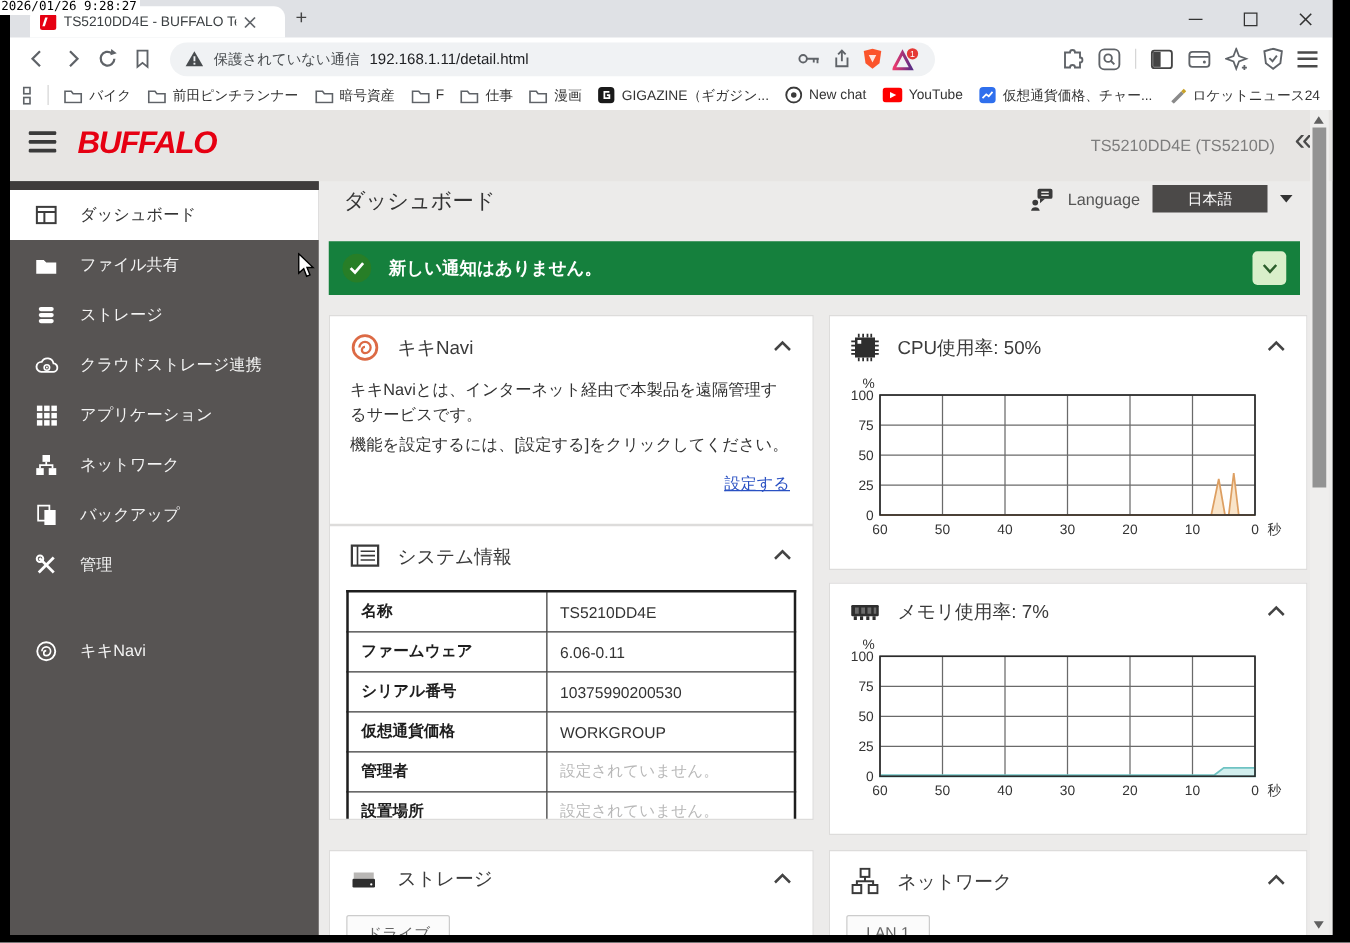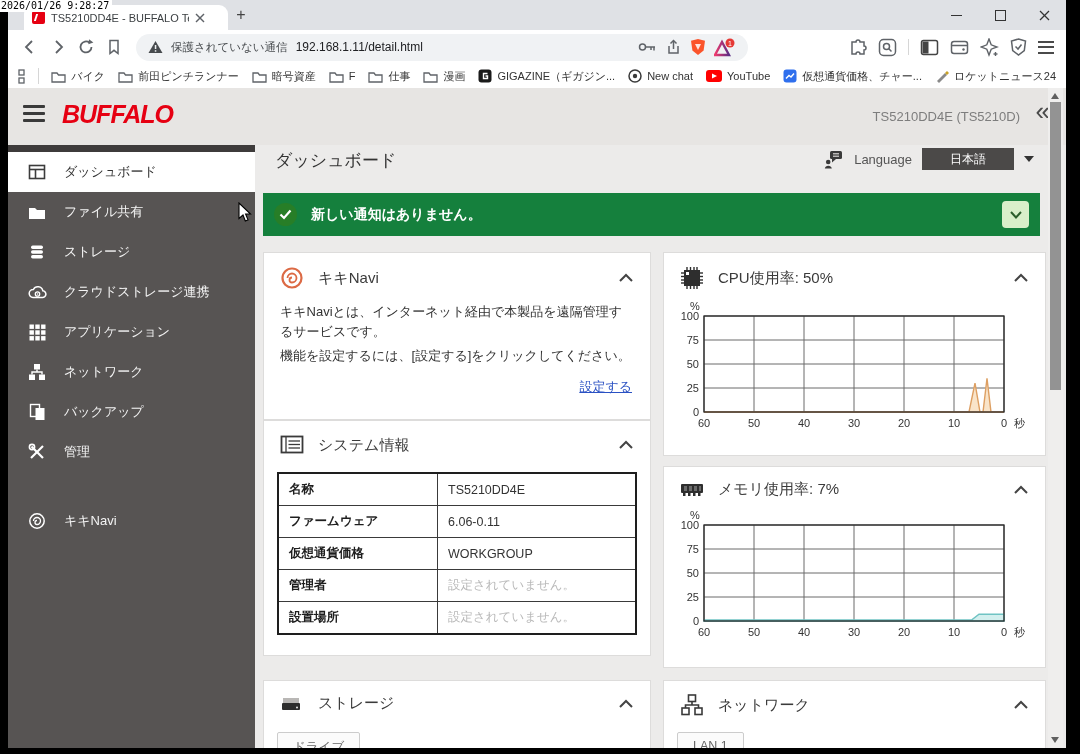--- a/index.html
+++ b/index.html
@@ -491,20 +491,24 @@
       </div>
       <table class="sys">
         <tbody>
             <tr>
               <td class="lbl">名称</td>
               <td class="val">TS5210DD4E</td>
             </tr>
         <tr>
               <td class="lbl">ファームウェア</td>
               <td class="val">6.06-0.11</td>
+            </tr>
+        <tr>
+              <td class="lbl">シリアル番号</td>
+              <td class="val">10375990200530</td>
             </tr>
         <tr>
               <td class="lbl">仮想通貨価格</td>
               <td class="val">WORKGROUP</td>
             </tr>
         <tr>
               <td class="lbl">管理者</td>
               <td class="val muted">設定されていません。</td>
             </tr>
         <tr>

